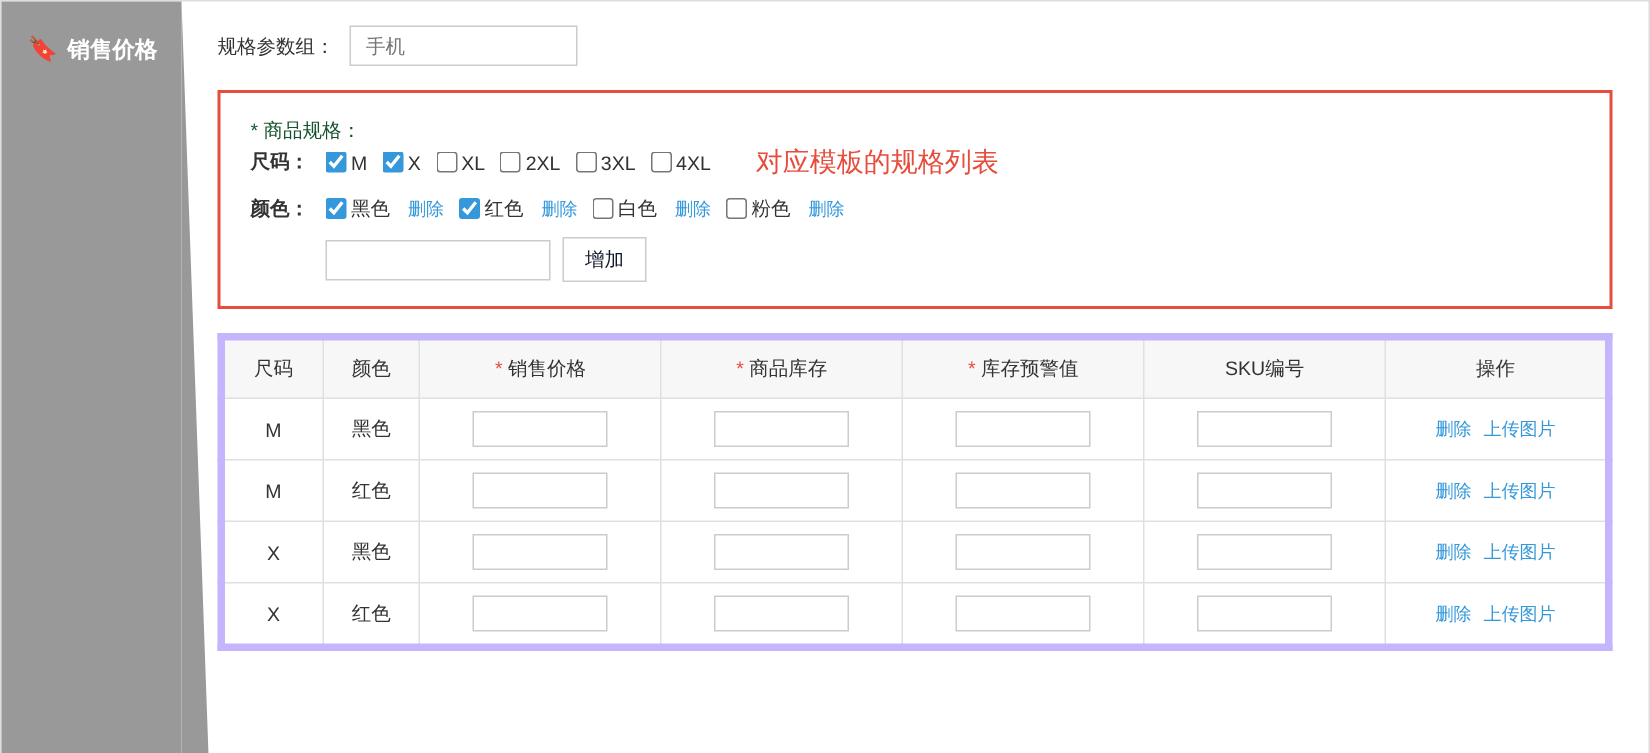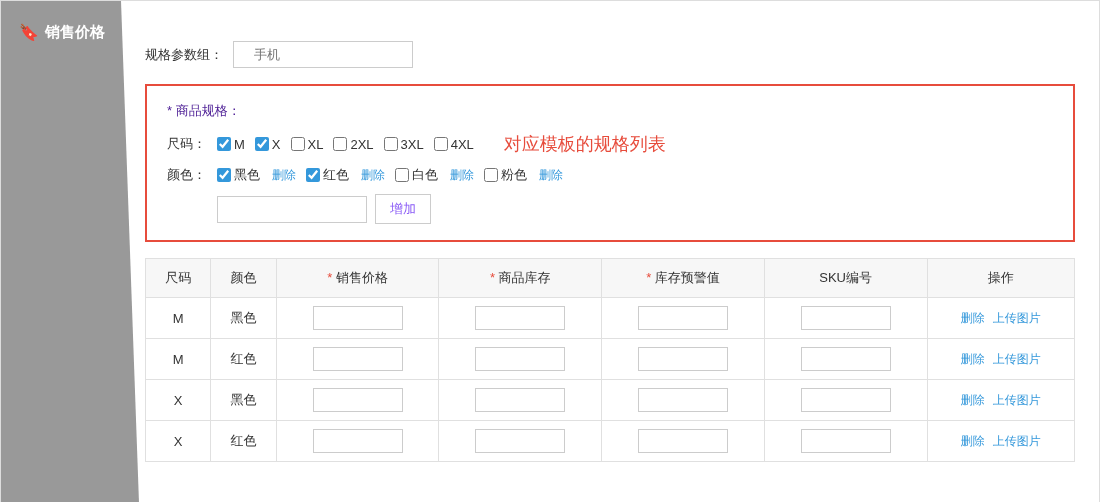--- a/index.html
+++ b/index.html
@@ -53,57 +53,56 @@
     .main-content {
       flex: 1;
       padding: 16px 24px;
     }
     
     .spec-group-row {
       display: flex;
       align-items: center;
       margin-bottom: 16px;
       gap: 10px;
-      margin-top: 24px;
     }
     .spec-group-label {
       color: #333;
       font-size: 13px;
       white-space: nowrap;
     }
     .spec-group-input {
       border: 1px solid #ccc;
-      padding: 5px 20px;
-      width: 180px;
+      padding: 5px 10px;
+      width: 152px;
       font-size: 13px;
       color: #0f172a;
       outline: none;
     }
     
     .spec-box {
       border: 2px solid #e74c3c;
       padding: 16px 20px;
       margin-bottom: 16px;
     }
     .spec-box-title {
       font-size: 13px;
-      color: #4c1d95;
-      margin-bottom: 12px;
+      color: #14532d;
     }
     .spec-row {
       display: flex;
       align-items: center;
       margin-bottom: 10px;
       gap: 0;
     }
     .spec-row-label {
       width: 50px;
       color: #333;
       font-size: 13px;
       flex-shrink: 0;
+      font-weight: bold;
     }
     .checkbox-group {
       display: flex;
       align-items: center;
       gap: 10px;
       flex-wrap: wrap;
     }
     .checkbox-item {
       display: flex;
       align-items: center;
@@ -140,27 +139,27 @@
       width: 150px;
       font-size: 13px;
       outline: none;
     }
     .add-btn {
       background: #fff;
       border: 1px solid #ccc;
       padding: 5px 14px;
       font-size: 13px;
       cursor: pointer;
-      color: #8b5cf6;
+      color: #0f172a;
     }
     
     .sku-table {
       width: 100%;
       border-collapse: collapse;
-      border: 1px solid #c4b5fd;
+      border: 5px solid #c4b5fd;
     }
     .sku-table th {
       background: #f7f7f7;
       border: 1px solid #e0e0e0;
       padding: 10px 8px;
       text-align: center;
       font-weight: normal;
       color: #333;
       font-size: 13px;
     }

